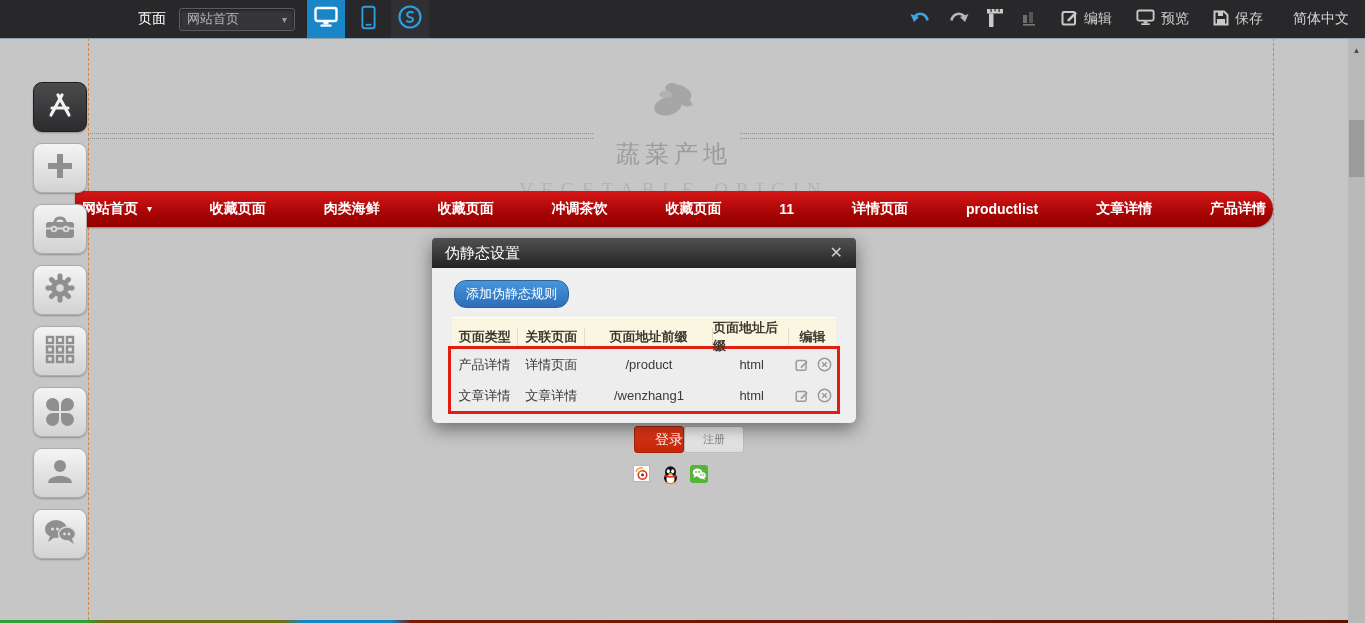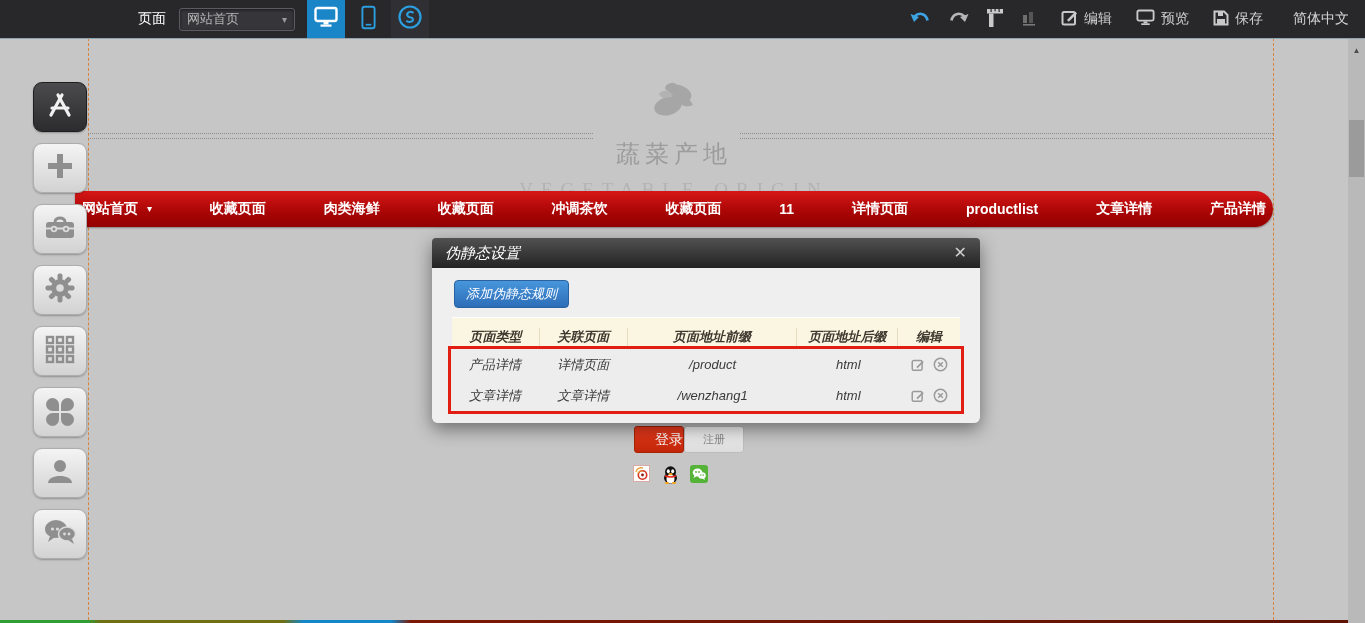--- a/index.html
+++ b/index.html
@@ -58,28 +58,28 @@
             box-shadow:0 1px 2px rgba(0,0,0,.28);display:flex;align-items:center;justify-content:center;}
   .side-btn.dark{background:linear-gradient(#4b4b4d,#2c2c2e);border-color:#1e1e1e;}
   .petals{position:relative;width:28px;height:28px;}
   .petal{position:absolute;width:13px;height:13px;background:#8f8f8f;}
   .petal.tl{left:0;top:0;border-radius:7px 7px 0 7px;}
   .petal.tr{left:15px;top:0;border-radius:7px 7px 7px 0;}
   .petal.bl{left:0;top:15px;border-radius:7px 0 7px 7px;}
   .petal.br{left:15px;top:15px;border-radius:0 7px 7px 7px;}
 
   
-  .modal{position:absolute;left:432px;top:200px;width:548px;z-index:20;
-         border-radius:4px 4px 6px 6px;box-shadow:0 6px 18px rgba(0,0,0,.45);font-style:italic;}
+  .modal{position:absolute;left:432px;top:200px;width:424px;z-index:20;
+         border-radius:4px 4px 6px 6px;box-shadow:0 6px 18px rgba(0,0,0,.45);}
   .modal-header{height:30px;background:linear-gradient(#515151,#232323);border-radius:4px 4px 0 0;
                 display:flex;align-items:center;padding:0 13px;color:#fff;font-size:15px;}
   .modal-close{margin-left:auto;color:#cfcfcf;font-size:16px;line-height:16px;cursor:pointer;}
   .modal-body{background:#efefef;border-radius:0 0 6px 6px;padding:12px 20px 9px;}
   .add-rule-btn{display:inline-block;margin-left:2px;padding:4px 11px;font-size:13px;color:#fff;cursor:pointer;
-                background:linear-gradient(#4796dc,#2d6db8);border:1px solid #2a62a0;border-radius:4px;}
+                background:linear-gradient(#4796dc,#2d6db8);border:1px solid #2a62a0;border-radius:12px;}
   .rule-table{margin-top:9px;}
   .thead{display:flex;height:28px;align-items:flex-end;background:#fbf6e2;border-top:1px solid #fff;
          font-weight:bold;font-size:13px;color:#3c382e;}
   .cell{display:flex;align-items:center;justify-content:center;box-sizing:border-box;}
   .c1{width:17.3%;} .c2{width:17.3%;} .c3{width:33.4%;} .c4{width:19.8%;} .c5{width:12.2%;}
   .thead .cell{height:18px;border-right:1px solid #e3dcc3;}
   .thead .cell:last-child{border-right:none;}
   .rows-highlight{margin:0 -4px;border:3px solid #e21d12;background:#ededed;}
   .trow{display:flex;height:31px;align-items:center;font-size:13px;color:#3a3a3a;}
   .row-icons{gap:8px;}

